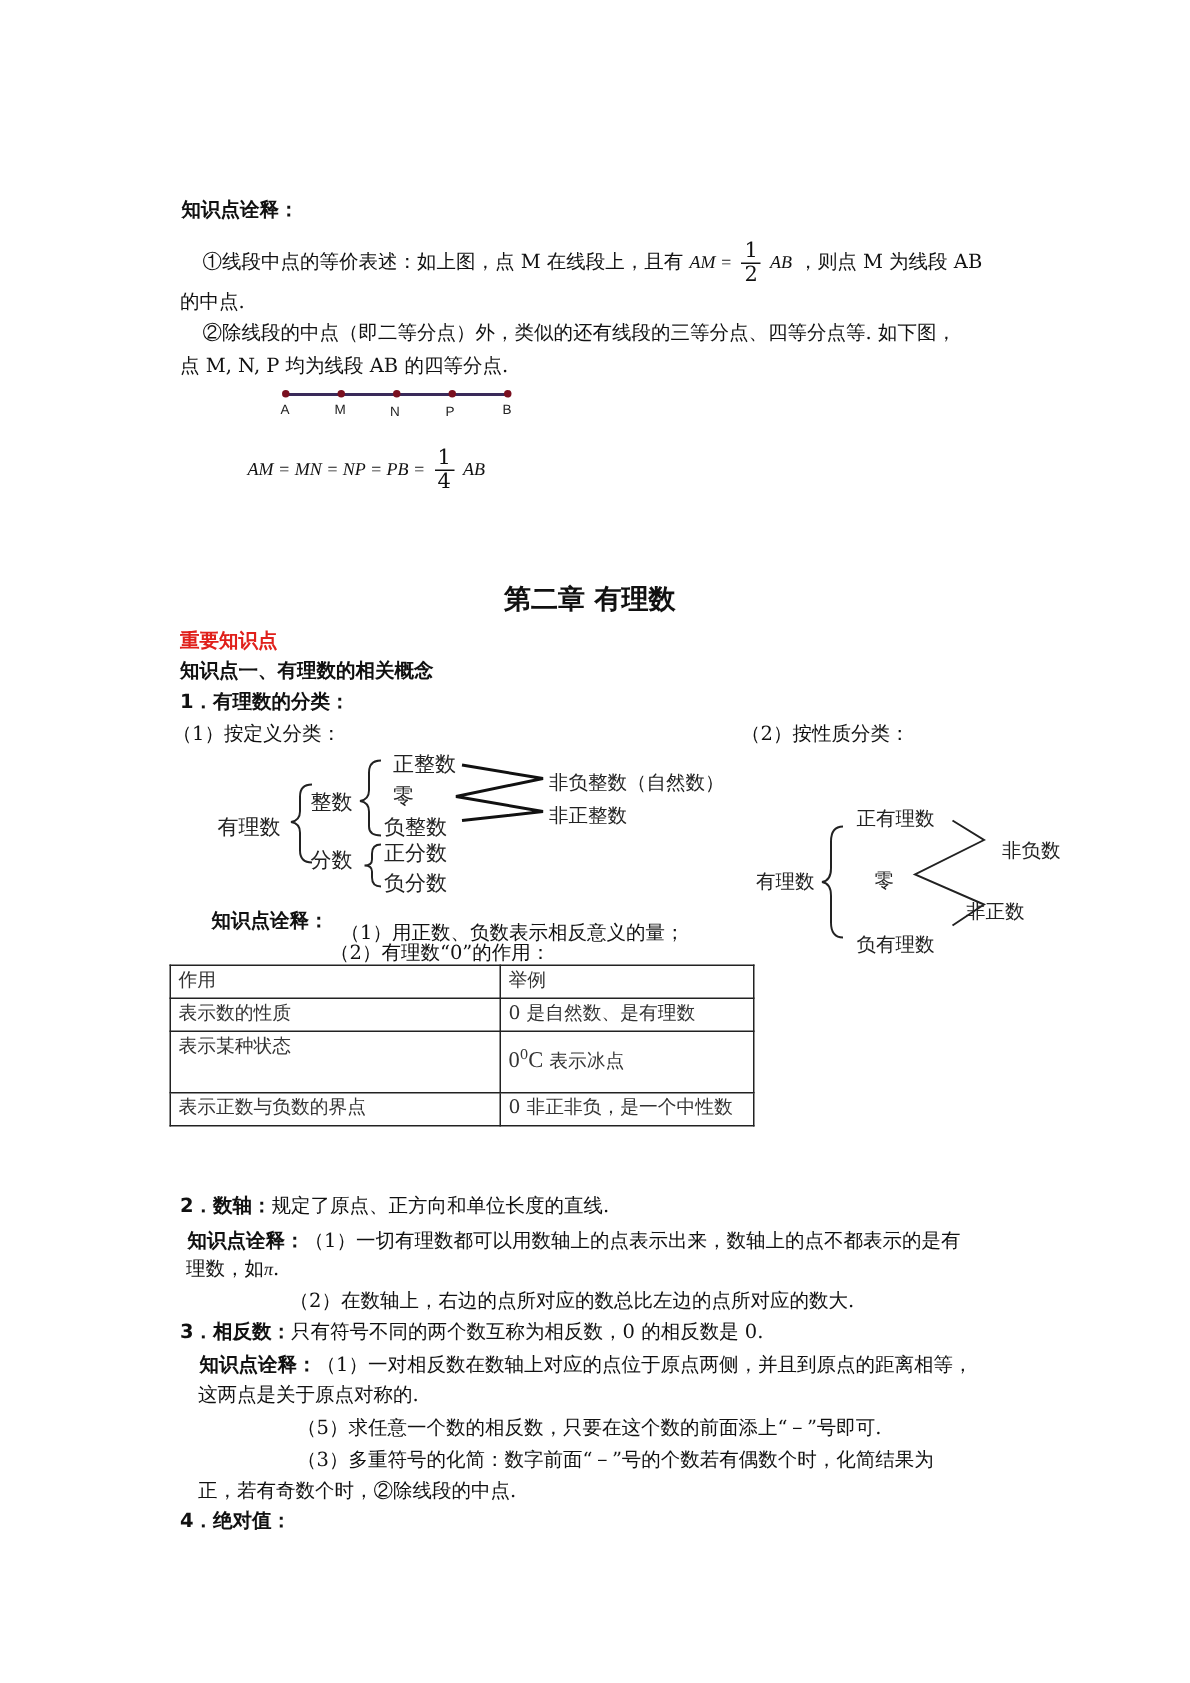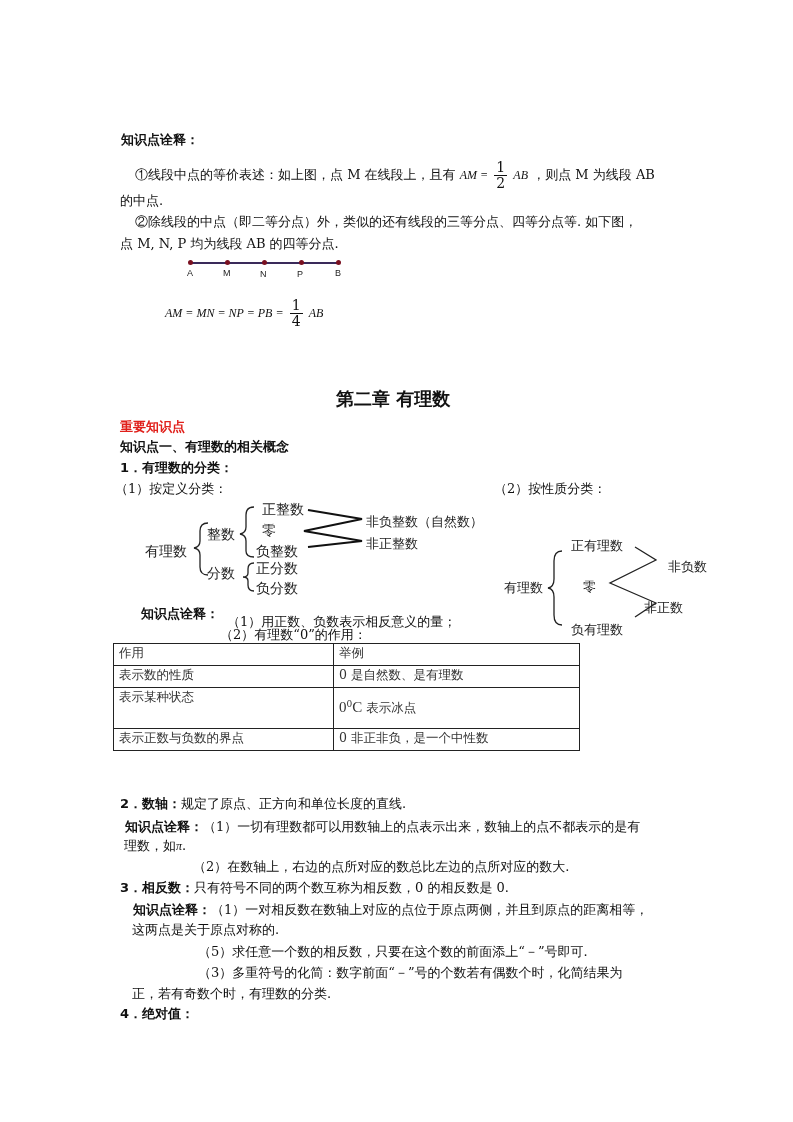--- a/index.html
+++ b/index.html
@@ -21,21 +21,21 @@
     .seg-line { position: absolute; height: 2px; background: #3a2a5a; }
     .seg-dot { position: absolute; width: 5px; height: 5px; border-radius: 50%; background: #7a1020; }
     .seg-lbl { position: absolute; font-family: "Liberation Sans", "DejaVu Sans", sans-serif; font-size: 9px; color: #222; }
 
     
     .dg { position: absolute; font-family: "DejaVu Sans", "Liberation Sans", sans-serif; font-size: 14px; color: #222; white-space: nowrap; }
     .dg-sm { font-size: 13px; }
 
     
     table.zero {
-      position: absolute; left: 113px; top: 643px; width: 467px;
+      position: absolute; left: 113px; top: 643px; width: 390px;
       border-collapse: collapse; font-size: 12.5px;
       font-family: "DejaVu Serif", "Liberation Serif", serif; color: #333;
     }
     table.zero td { border: 1px solid #222; padding: 1px 5px; height: 19px; vertical-align: top; }
     table.zero td.c1 { width: 209px; }
     table.zero tr.tall td { height: 38px; }
     table.zero tr.tall td.c2 { vertical-align: middle; }
     .temp { font-family: "Liberation Serif", serif; font-size: 15px; }
   </style>
 </head>
@@ -155,15 +155,15 @@
 
 <div class="abs" style="left:120px;top:879px;">
   <span class="bold">3．相反数：</span><span>只有符号不同的两个数互称为相反数，0 的相反数是 0.</span>
 </div>
 <div class="abs" style="left:133px;top:901px;">
   <span class="bold">知识点诠释：</span><span>（1）一对相反数在数轴上对应的点位于原点两侧，并且到原点的距离相等，</span>
 </div>
 <div class="abs" style="left:132px;top:921px;">这两点是关于原点对称的.</div>
 <div class="abs" style="left:198px;top:943px;">（5）求任意一个数的相反数，只要在这个数的前面添上“－”号即可.</div>
 <div class="abs" style="left:198px;top:964px;">（3）多重符号的化简：数字前面“－”号的个数若有偶数个时，化简结果为</div>
-<div class="abs" style="left:132px;top:985px;">正，若有奇数个时，有理数的分类.</div>
+<div class="abs" style="left:132px;top:985px;">正，若有奇数个时，②除线段的中点.</div>
 
 <div class="abs bold" style="left:120px;top:1005px;font-size:13px;">4．绝对值：</div>
 
 </body></html>

